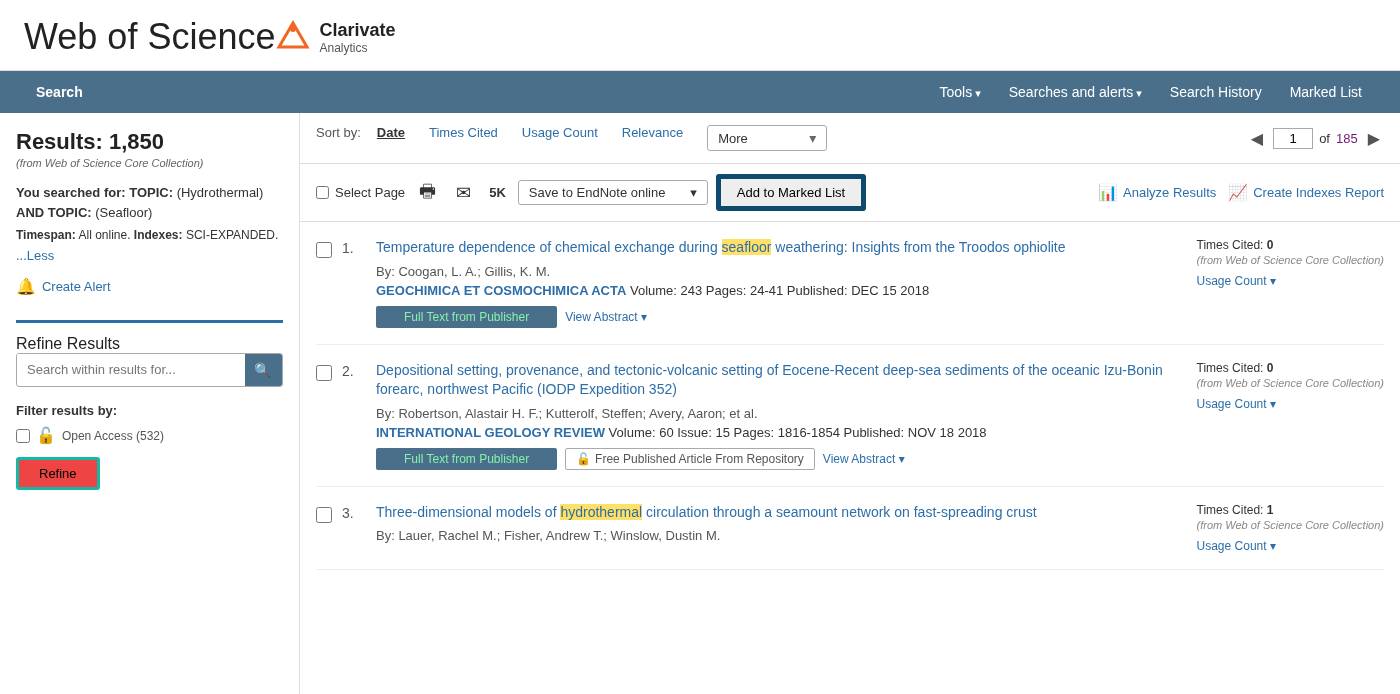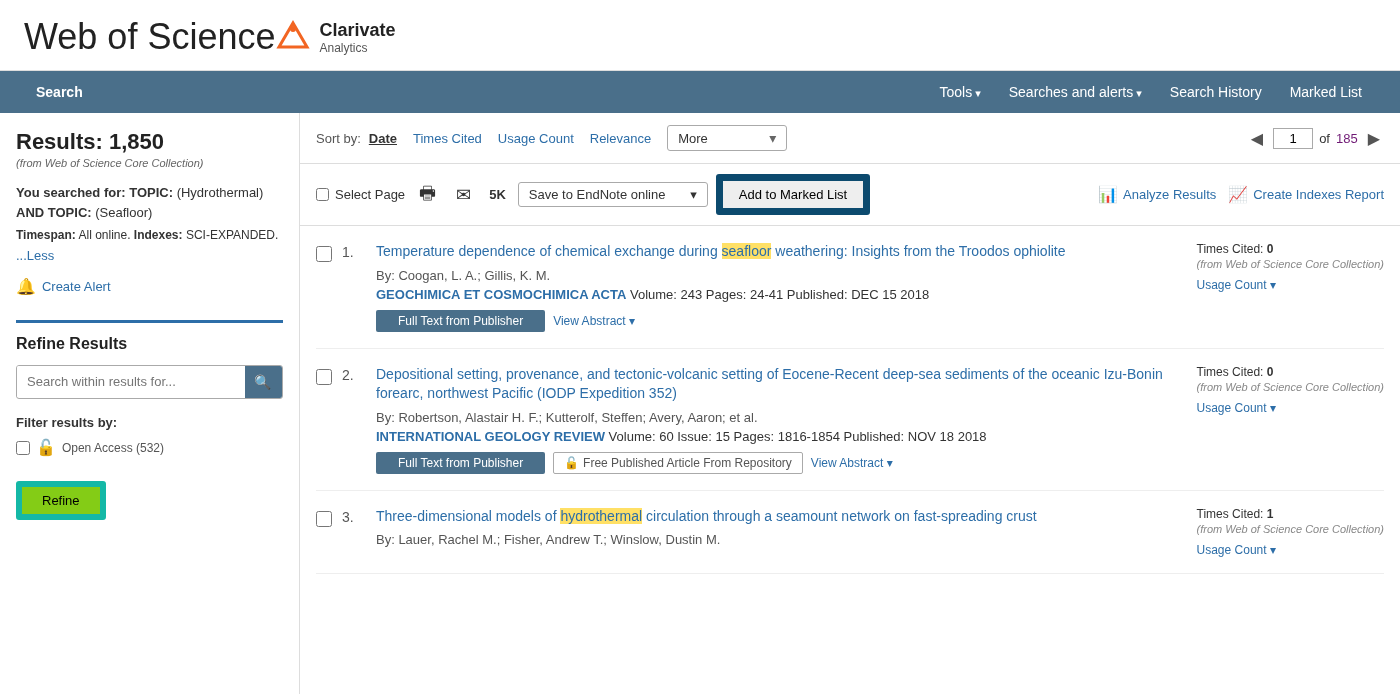--- a/index.html
+++ b/index.html
@@ -30,69 +30,69 @@
     .results-count { font-size: 22px; font-weight: bold; color: #222; }
     .results-sub { font-size: 11px; color: #666; font-style: italic; margin-top: 2px; }
     .search-info { margin-top: 14px; font-size: 13px; color: #333; line-height: 1.5; }
     .search-info .label { font-weight: bold; }
     .timespan-line { font-size: 12px; margin-top: 4px; }
     .timespan-line .bold { font-weight: bold; }
     .less-link { color: #2d6ea8; font-size: 13px; cursor: pointer; margin-top: 4px; display: block; }
     .create-alert-btn { display: flex; align-items: center; gap: 6px; margin-top: 14px; color: #2d6ea8; font-size: 13px; cursor: pointer; }
     .bell-icon { font-size: 16px; }
     .refine-section { margin-top: 24px; border-top: 3px solid #2d6ea8; padding-top: 12px; }
-    .refine-title { font-size: 16px; font-weight: bold; color: #222; margin-bottom: 12px; }
+    .refine-title { font-size: 16px; font-weight: normal; color: #222; }
     .search-within { display: flex; align-items: flex-start; border: 1px solid #aaa; border-radius: 3px; overflow: hidden; margin-bottom: 16px; }
     .search-within input { border: none; outline: none; padding: 8px 10px; font-size: 13px; flex: 1; color: #999; }
     .search-within .search-btn { background: #4a6f8a; border: none; padding: 8px 10px; cursor: pointer; color: #fff; font-size: 14px; }
     .filter-label { font-size: 13px; color: #333; margin-bottom: 8px; font-weight: bold; }
     .filter-item { display: flex; align-items: center; gap: 6px; font-size: 12px; color: #555; margin-bottom: 6px; }
     .filter-item input[type="checkbox"] { width: 14px; height: 14px; }
     .open-access-icon { color: #c8a000; font-size: 16px; }
-    .refine-btn { display: block; margin-top: 24px; background: #84cc16; border: 6px solid #14b8a6; padding: 6px 20px; font-size: 13px; cursor: pointer; border-radius: 3px; }
+    .refine-btn { display: block; margin-top: 12px; background: #ef4444; border: 3px solid #14b8a6; padding: 6px 20px; font-size: 13px; cursor: pointer; border-radius: 3px; }
 
     
     .content-area { flex: 1; padding: 0; }
 
     
-    .sort-bar { display: flex; align-items: center; gap: 0; padding: 12px 16px; border-bottom: 1px solid #ddd; }
+    .sort-bar { display: flex; gap: 8px; padding: 12px 16px; border-bottom: 1px solid #ddd; }
     .sort-label { font-size: 13px; color: #555; margin-right: 8px; }
     .sort-link { font-size: 13px; color: #2d6ea8; text-decoration: none; margin-right: 16px; cursor: pointer; }
     .sort-link.active { text-decoration: underline; font-weight: bold; color: #333; }
     .more-select { display: flex; align-items: center; border: 1px solid #aaa; border-radius: 3px; padding: 4px 10px; font-size: 13px; cursor: pointer; background: #fff; min-width: 120px; justify-content: space-between; margin-right: auto; }
     .more-select .arrow { font-size: 14px; color: #666; }
     .pagination { display: flex; align-items: center; gap: 6px; font-size: 13px; margin-left: 16px; }
     .page-nav { background: none; border: none; font-size: 16px; cursor: pointer; color: #555; padding: 2px 4px; }
     .page-input { width: 40px; border: 1px solid #aaa; text-align: center; padding: 2px; font-size: 13px; }
     .page-total { color: #701a75; }
 
     
     .toolbar { display: flex; align-items: center; gap: 8px; padding: 10px 16px; border-bottom: 1px solid #ddd; }
     .select-page-cb { display: flex; align-items: center; gap: 6px; font-size: 13px; }
     .toolbar-icon-btn { background: none; border: none; font-size: 18px; cursor: pointer; color: #333; padding: 2px 6px; }
     .count-badge { font-size: 13px; font-weight: bold; color: #333; padding: 0 4px; }
     .endnote-select { display: flex; align-items: center; border: 1px solid #aaa; border-radius: 3px; padding: 4px 10px; font-size: 13px; cursor: pointer; background: #fff; min-width: 190px; justify-content: space-between; }
-    .add-marked-btn { background: #eee; border: 7px solid #0c4a6e; padding: 6px 16px; font-size: 13px; cursor: pointer; border-radius: 3px; font-weight: normal; }
+    .add-marked-btn { background: #eee; border: 5px solid #0c4a6e; padding: 6px 16px; font-size: 13px; cursor: pointer; border-radius: 3px; font-weight: normal; }
     .toolbar-right { margin-left: auto; display: flex; align-items: center; gap: 12px; }
     .analyze-btn, .citation-btn { color: #2d6ea8; font-size: 13px; cursor: pointer; text-decoration: none; display: flex; align-items: center; gap: 5px; }
     .chart-icon { font-size: 16px; }
 
     
     .results-list { padding: 0 16px; }
     .result-item { display: flex; align-items: flex-start; gap: 10px; padding: 16px 0; border-bottom: 1px solid #eee; }
     .result-checkbox { margin-top: 4px; width: 16px; height: 16px; }
     .result-num { color: #555; font-size: 14px; min-width: 24px; margin-top: 2px; }
     .result-body { flex: 1; }
     .result-title { font-size: 14px; color: #2d6ea8; text-decoration: none; line-height: 1.4; display: block; margin-bottom: 6px; }
     .highlight { background-color: #ffe066; }
     .result-authors { font-size: 13px; color: #555; margin-bottom: 4px; }
     .result-journal { color: #2d6ea8; font-size: 13px; font-weight: bold; text-transform: uppercase; }
     .result-meta { font-size: 13px; color: #333; }
     .result-actions { display: flex; align-items: center; gap: 8px; margin-top: 8px; flex-wrap: wrap; }
-    .full-text-btn { background: #4a6f8a; color: #ffffff; border: none; padding: 4px 22px; font-size: 12px; cursor: pointer; border-radius: 2px; }
+    .full-text-btn { background: #4a6f8a; color: #86efac; border: none; padding: 4px 28px; font-size: 12px; cursor: pointer; border-radius: 2px; }
     .view-abstract-btn { background: none; border: none; color: #2d6ea8; font-size: 12px; cursor: pointer; display: flex; align-items: center; gap: 3px; }
     .free-pub-btn { background: none; border: 1px solid #aaa; color: #555; font-size: 12px; padding: 3px 10px; cursor: pointer; border-radius: 2px; display: flex; align-items: center; gap: 4px; }
     .lock-icon { color: #c8a000; }
 
     .result-right { min-width: 180px; text-align: left; }
     .times-cited { font-size: 12px; color: #333; }
     .times-cited .tc-label { font-weight: normal; }
     .times-cited .tc-count { font-weight: bold; }
     .tc-source { font-size: 11px; color: #888; font-style: italic; margin-top: 2px; }
     .usage-count { font-size: 12px; color: #2d6ea8; margin-top: 8px; cursor: pointer; display: flex; align-items: center; gap: 3px; }

